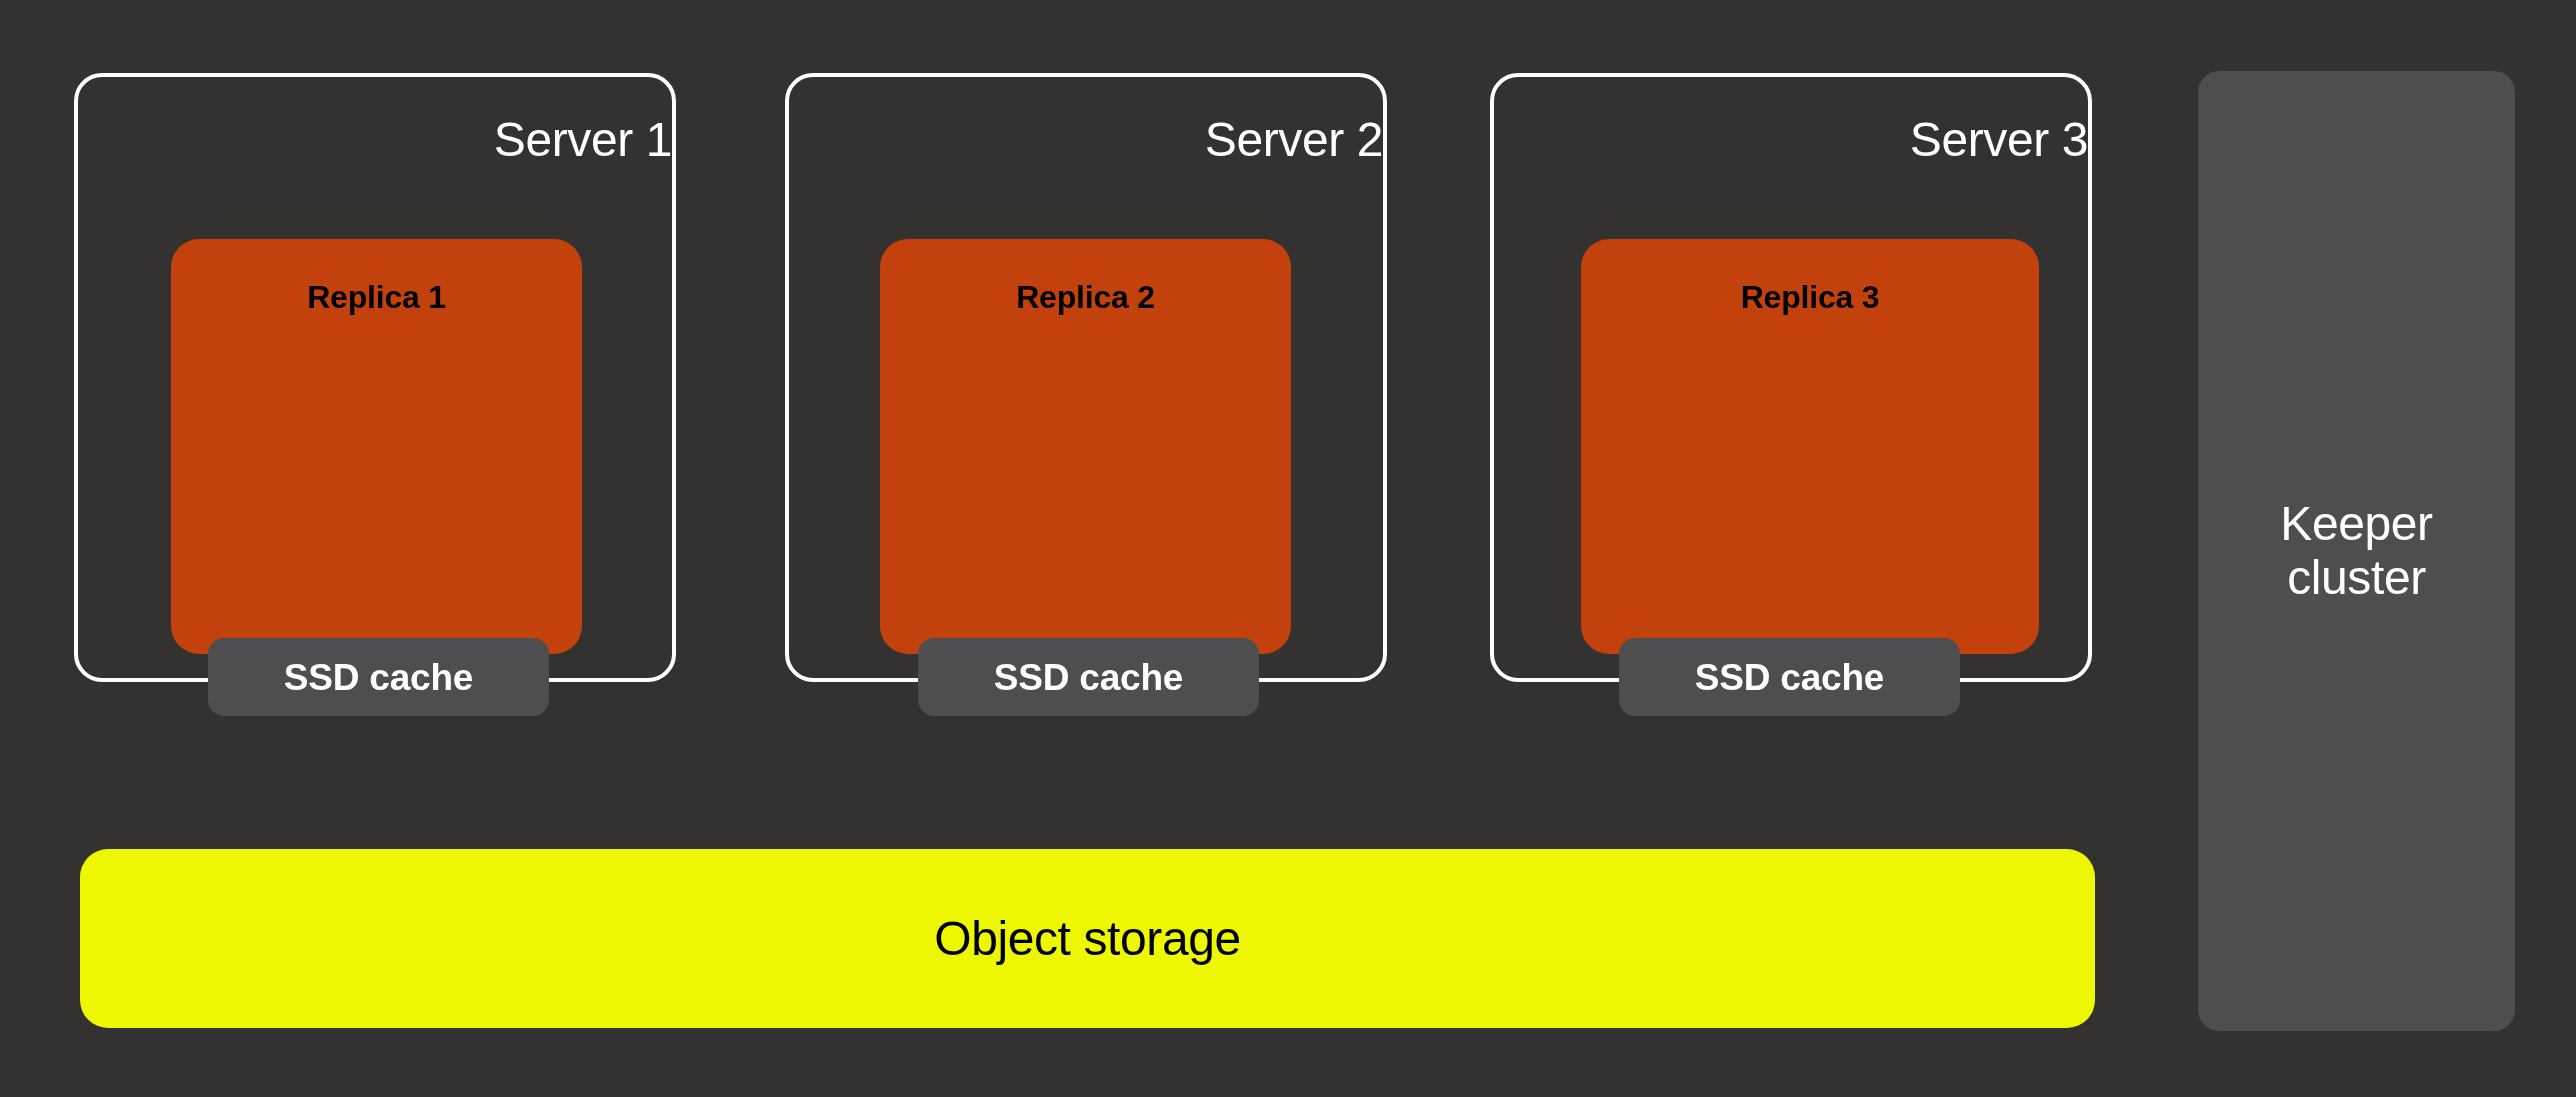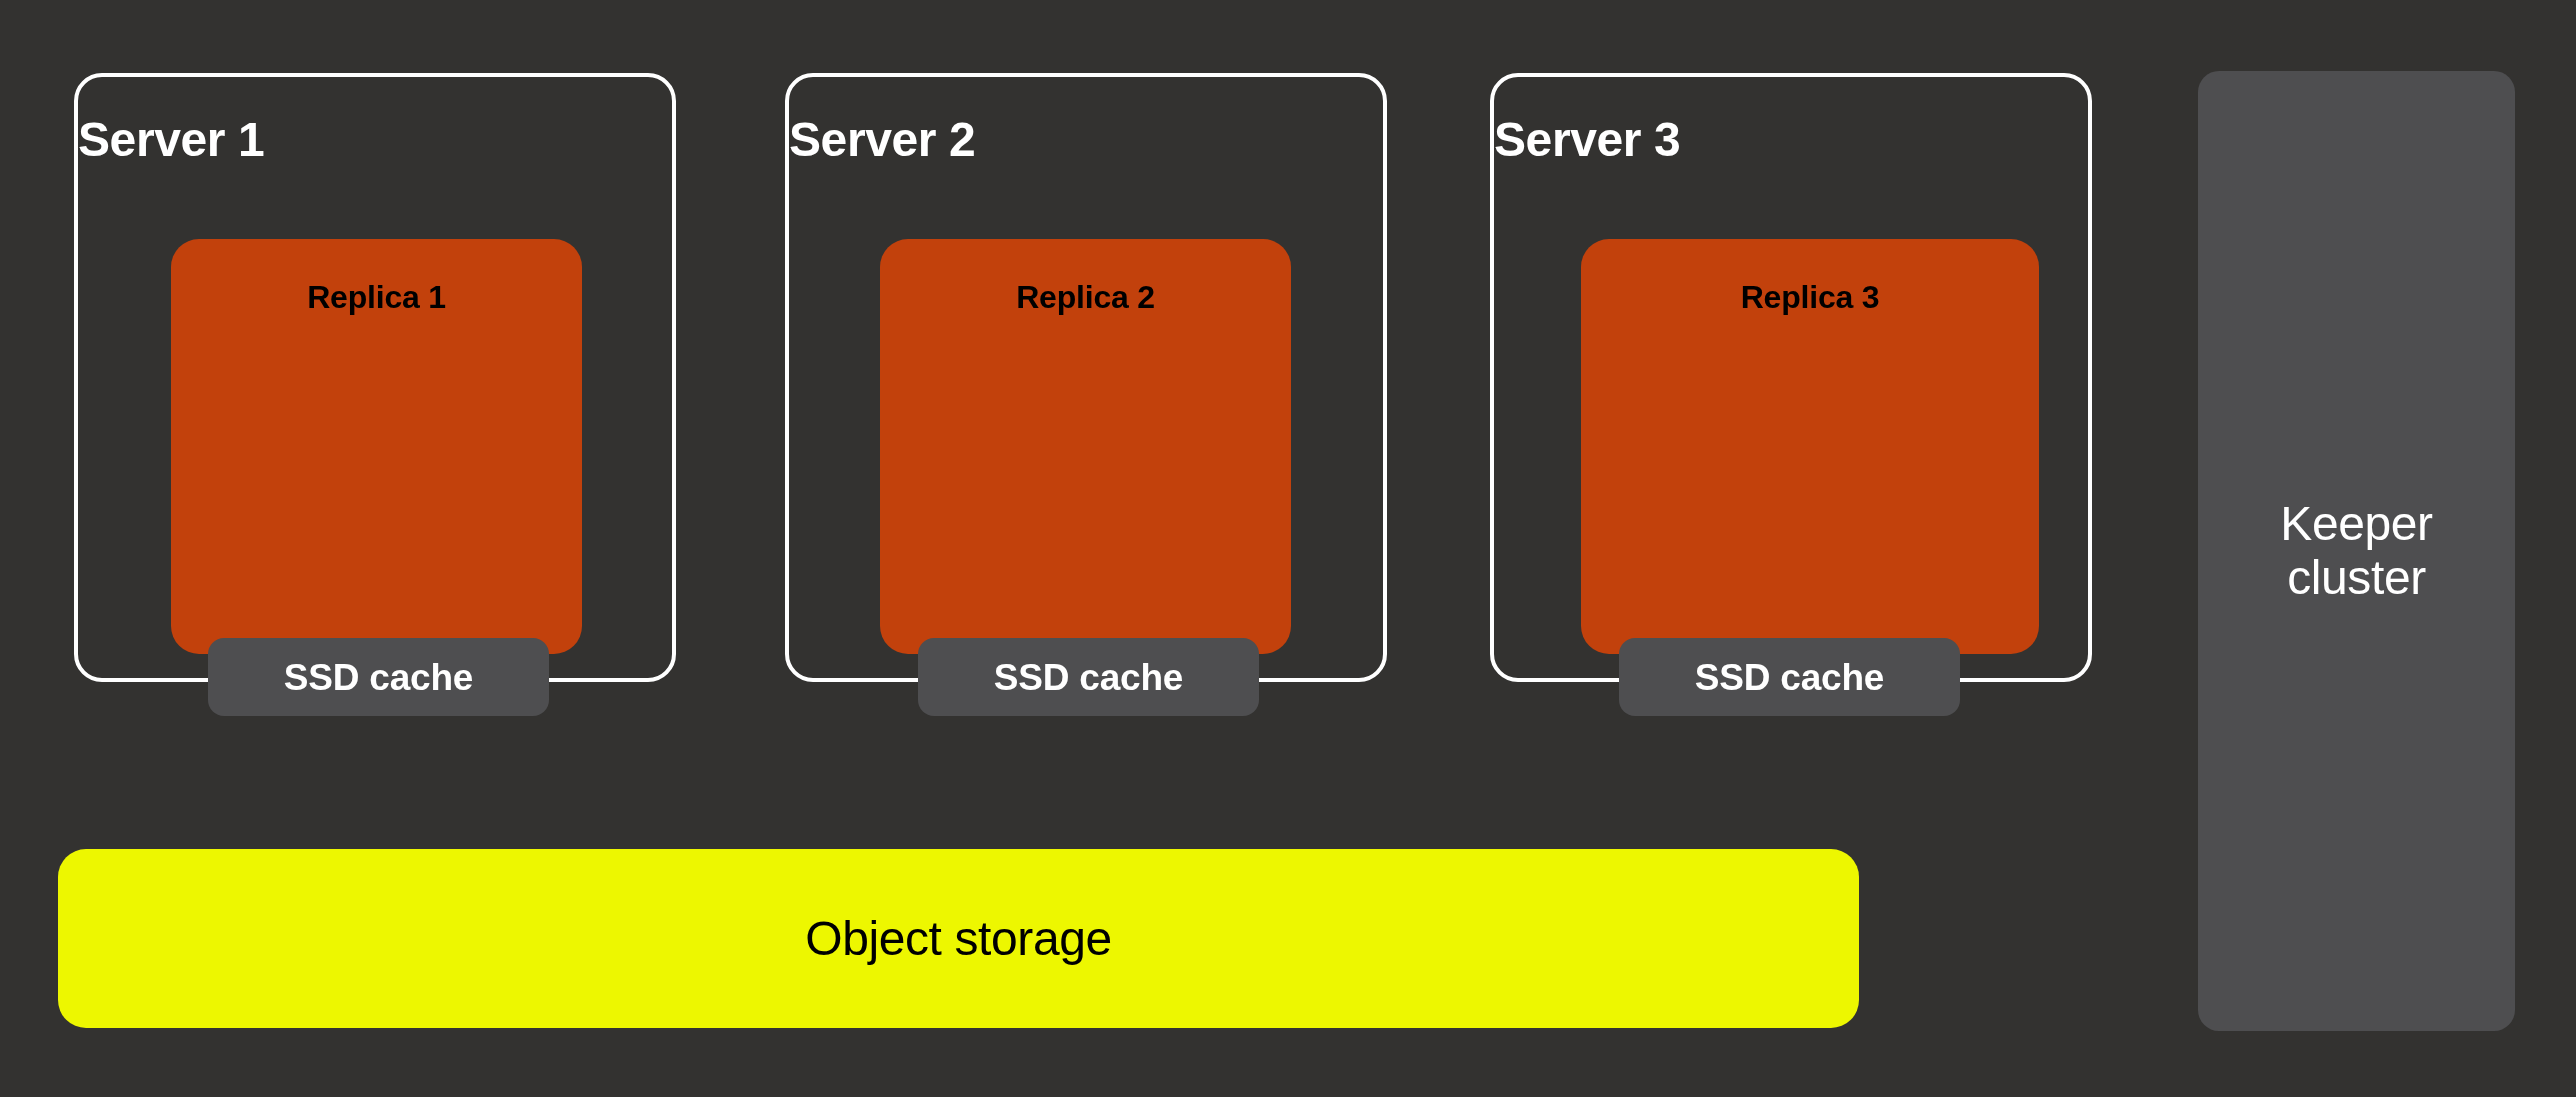--- a/index.html
+++ b/index.html
@@ -26,24 +26,24 @@
     border: 4.4px solid #FFFFFF;
     border-radius: 28px;
     background: transparent;
   }
 
   .server-title {
     position: absolute;
     top: 39px;
     left: 0;
     right: 0;
-    text-align: left;
+    text-align: right;
     color: #FFFFFF;
     font-size: 48px;
-    font-weight: 700;
+    font-weight: 400;
     letter-spacing: -0.4px;
     line-height: 1;
     white-space: nowrap;
   }
 
   
   .replica-box {
     position: absolute;
     box-sizing: border-box;
     background: #c2410c;
@@ -154,21 +154,21 @@
   <div class="server-box" style="left:1490px; top:73px; width:602px; height:609px;">
     <div class="server-title">Server 3</div>
   </div>
   <div class="replica-box" style="left:1581px; top:239px; width:458px; height:415px;">
     <div class="replica-label">Replica 3</div>
   </div>
   <div class="ssd-chip" style="left:1619px; top:638px; width:341px; height:78px;">
     <span class="ssd-chip-label">SSD cache</span>
   </div>
 
-  <div id="object-storage" style="left:58px; top:849px; width:1801px; height:179px;">
+  <div id="object-storage" style="left:80px; top:849px; width:2015px; height:179px;">
     <span id="object-storage-label">Object storage</span>
   </div>
 
   <div id="keeper-cluster" style="left:2190px; top:71px; width:317px; height:960px;margin-left:8px;">
     <span id="keeper-cluster-label">Keeper
 cluster</span>
   </div>
 
 </div>
 

